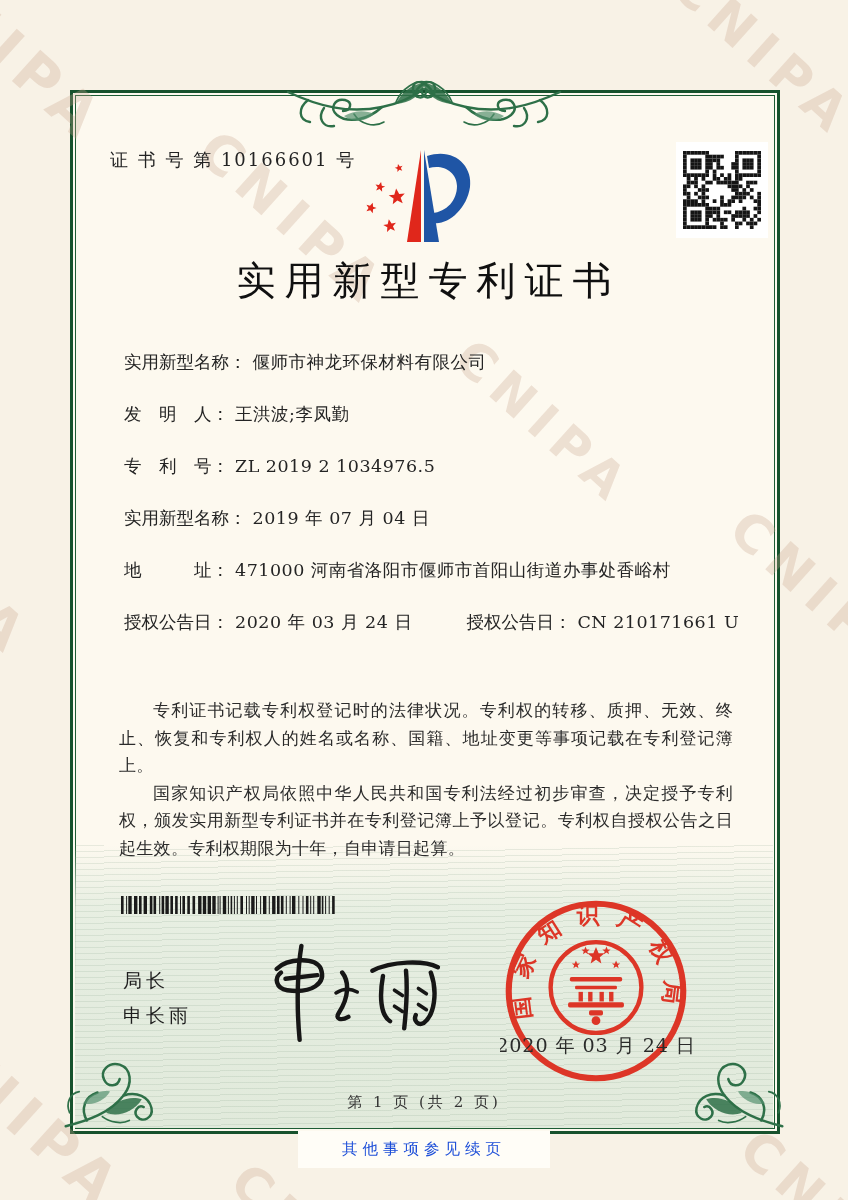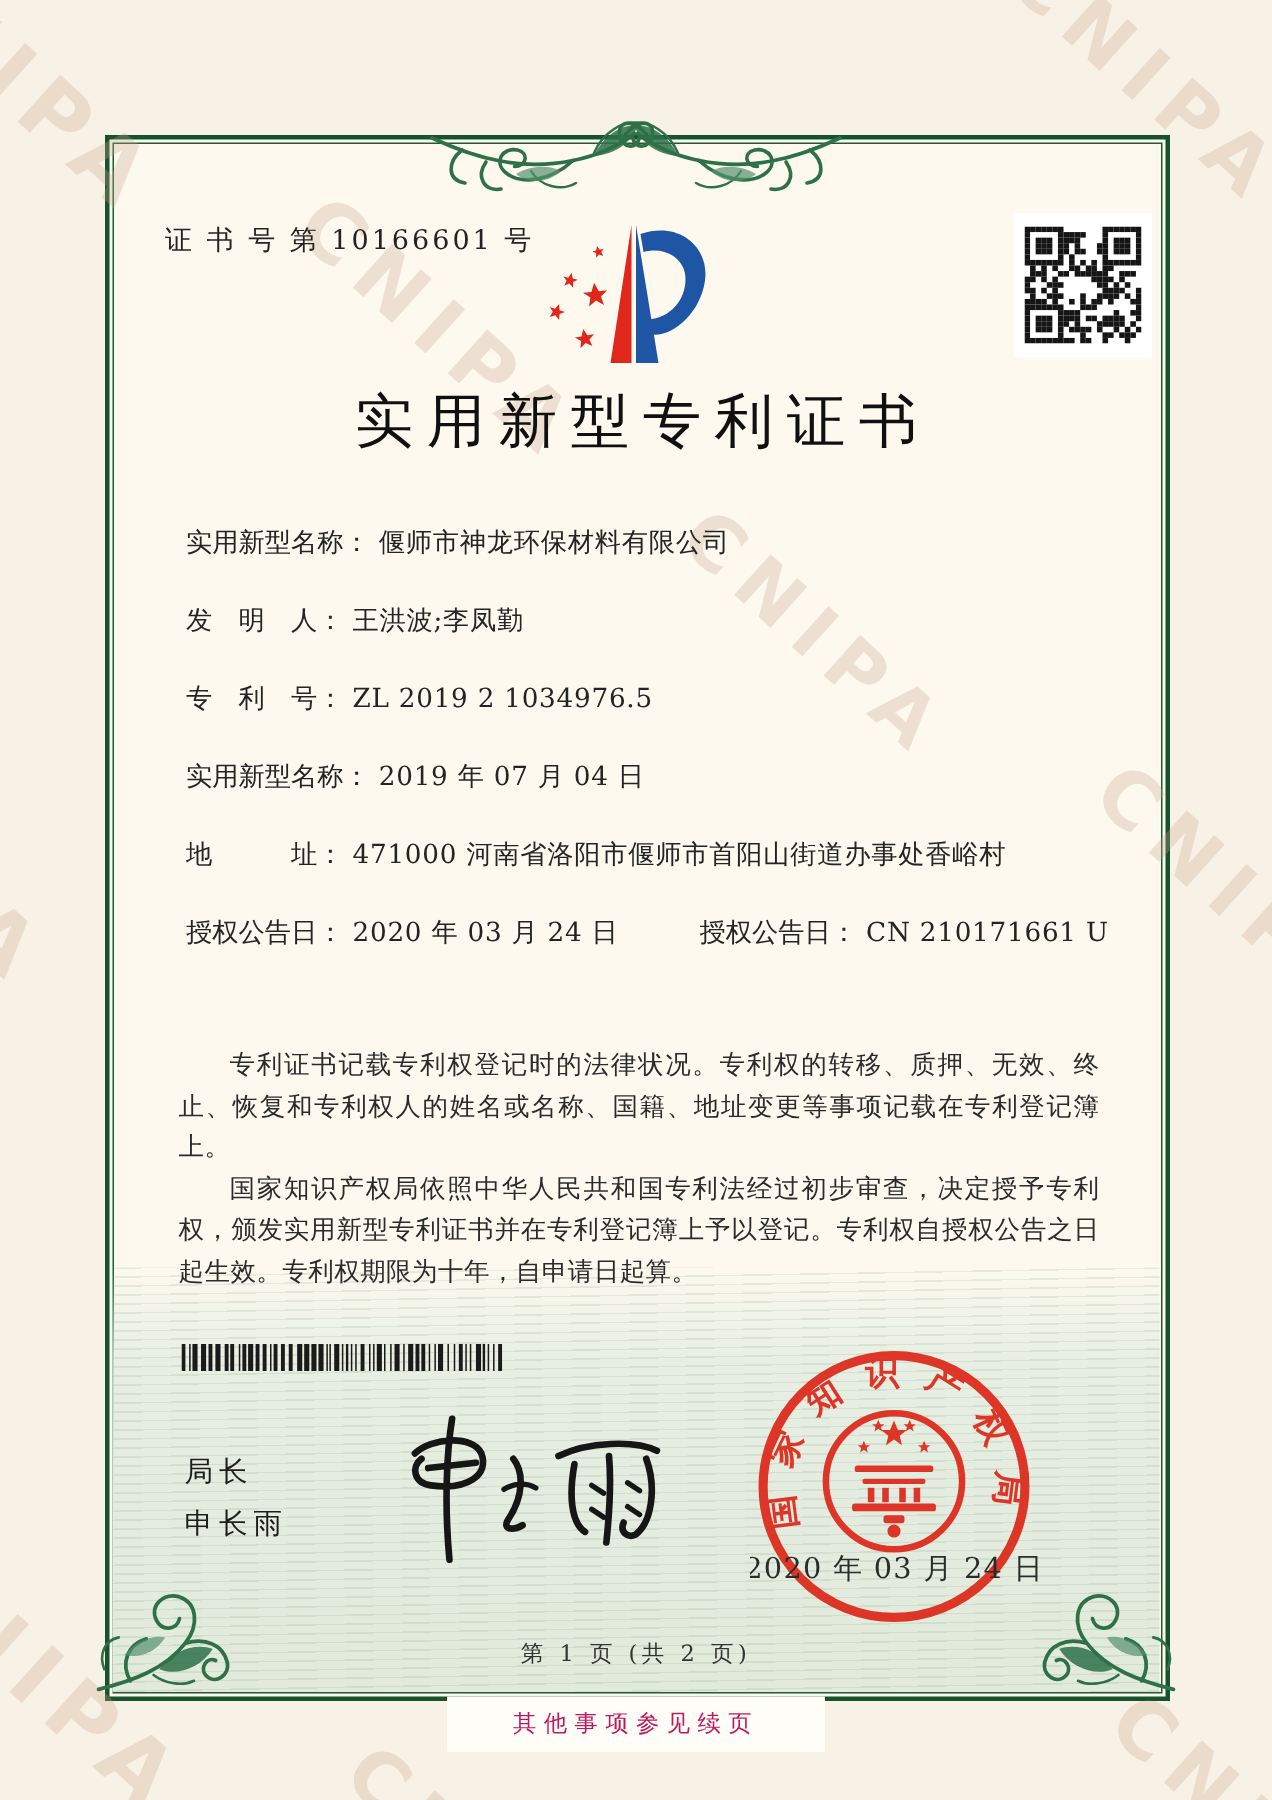--- a/index.html
+++ b/index.html
@@ -51,21 +51,21 @@
   .officer-title{position:absolute;left:123px;top:968px;font-size:19px;letter-spacing:4px;color:#1d1d1d;}
   .officer-name{position:absolute;left:123px;top:1003px;font-size:19px;letter-spacing:4px;color:#1d1d1d;}
 
   .signature{position:absolute;left:250px;top:938px;width:195px;height:108px;}
 
   .seal{position:absolute;left:500px;top:895px;width:192px;height:192px;}
 
   .page-num{position:absolute;left:0;right:0;top:1093px;text-align:center;font-size:15px;letter-spacing:3px;color:#333;}
 
   .cont-note{position:absolute;left:50%;top:1131px;transform:translateX(-50%);
-             background:#fffdf7;padding:8px 44px;font-size:15.5px;letter-spacing:5px;color:#be185d;}
+             background:#fffdf7;padding:8px 44px;font-size:15.5px;letter-spacing:5px;color:#1d4ed8;}
 </style>
 </head>
 <body>
 
 <div class="page">
 
   <div class="wm" style="left:-62px;top:-58px;font-size:58px;">CNIPA</div>
   <div class="wm" style="left:228px;top:118px;font-size:54px;">CNIPA</div>
   <div class="wm" style="left:700px;top:-46px;font-size:52px;">CNIPA</div>
   <div class="wm" style="left:482px;top:328px;font-size:50px;">CNIPA</div>

